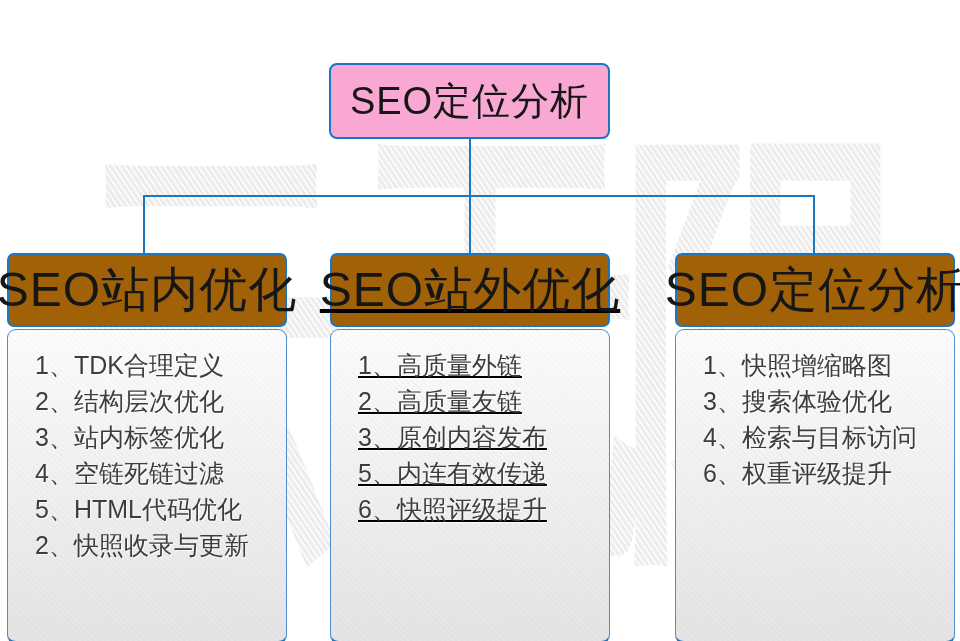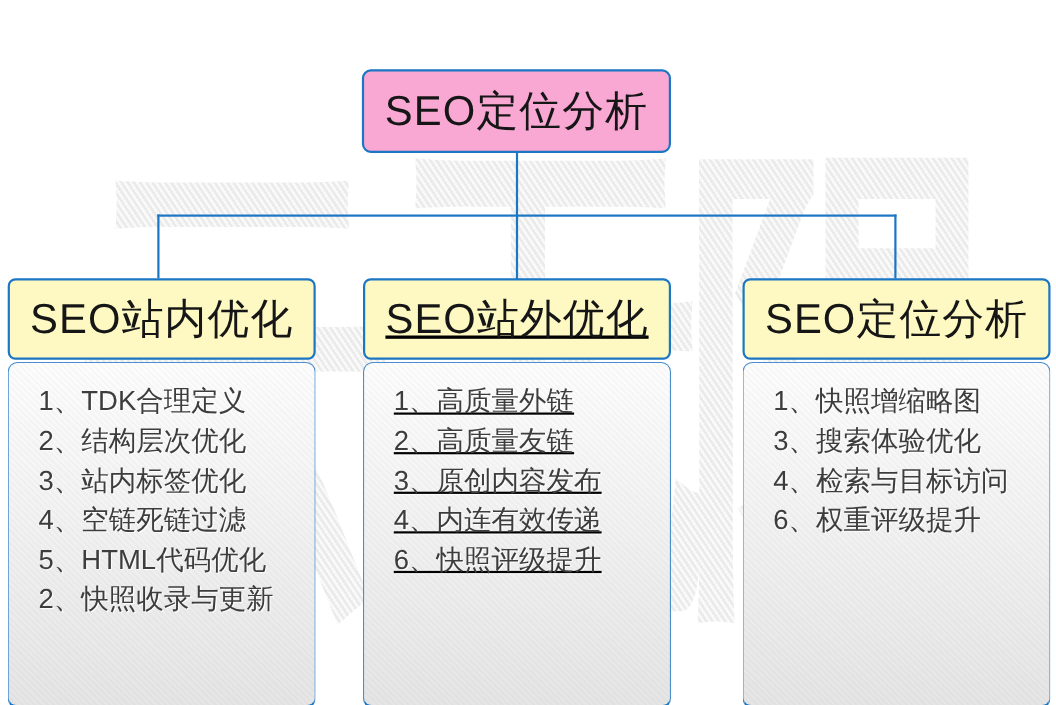--- a/index.html
+++ b/index.html
@@ -29,23 +29,23 @@
     display:flex;align-items:center;justify-content:center;
     font-size:38px;color:#161616;letter-spacing:1px;white-space:nowrap;
   }
   
   .column{position:absolute;top:253px;width:280px;z-index:2;}
   .col-0{left:7px;}
   .col-1{left:330px;text-decoration:underline;}
   .col-2{left:675px;}
   .col-header{
     box-sizing:border-box;width:100%;height:74px;
-    border:2px solid #1b76c3;border-radius:7px;background:#fef9c3;
+    border:2px solid #1b76c3;border-radius:7px;background:#a16207;
     display:flex;align-items:center;justify-content:center;
-    font-size:38px;color:#161616;letter-spacing:1px;white-space:nowrap;
+    font-size:48px;color:#161616;letter-spacing:1px;white-space:nowrap;
   }
   .col-body{
     box-sizing:border-box;width:100%;height:315px;margin-top:2px;
     border:1px solid #4a8ecd;border-bottom:3px solid #1b76c3;border-radius:9px;
     background:
       repeating-linear-gradient(45deg,rgba(0,0,0,0.018) 0 2px,rgba(255,255,255,0) 2px 4px),
       linear-gradient(#fdfdfd,#e5e5e5);
     padding:17px 8px 0 27px;
   }
   .item{
@@ -84,21 +84,21 @@
   </div>
 
   <div class="column col-1">
     <div class="col-header">
       <span>SEO站外优化</span>
     </div>
     <div class="col-body">
       <div class="item">1、高质量外链</div>
       <div class="item">2、高质量友链</div>
       <div class="item">3、原创内容发布</div>
-      <div class="item">4、内连有效传递</div>
+      <div class="item">5、内连有效传递</div>
       <div class="item">6、快照评级提升</div>
     </div>
   </div>
 
   <div class="column col-2">
     <div class="col-header">
       <span>SEO定位分析</span>
     </div>
     <div class="col-body">
       <div class="item">1、快照增缩略图</div>

